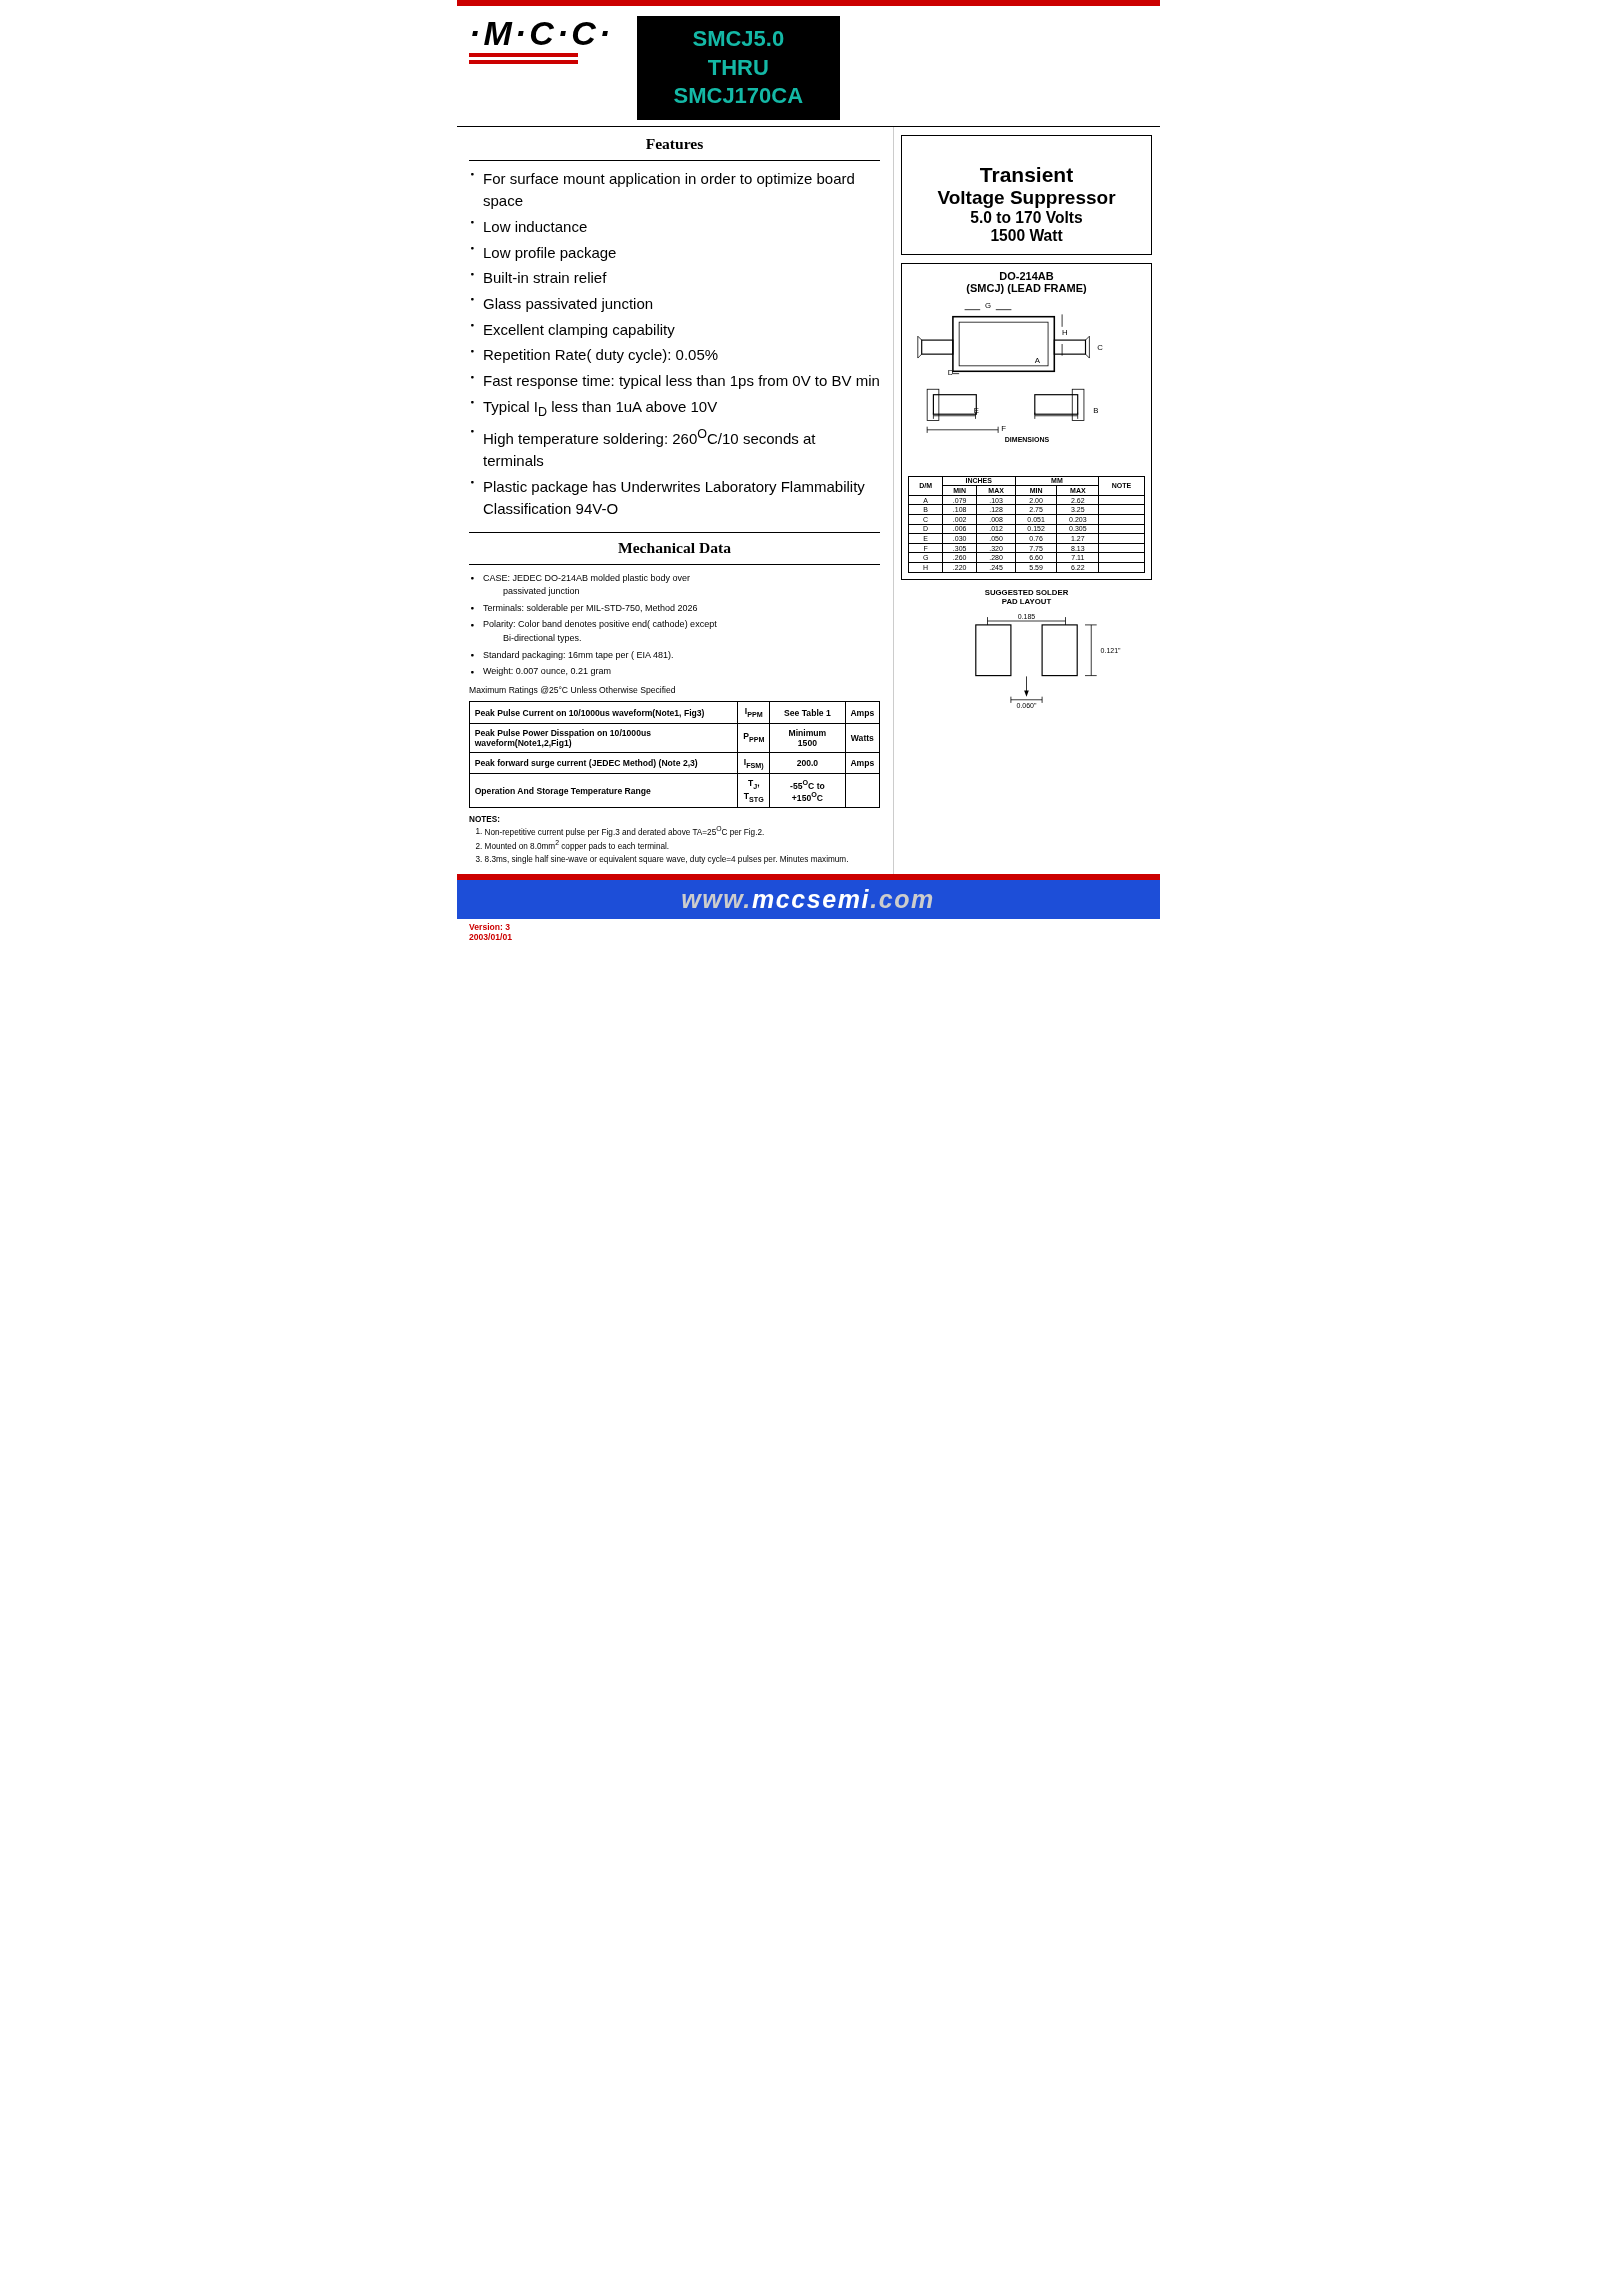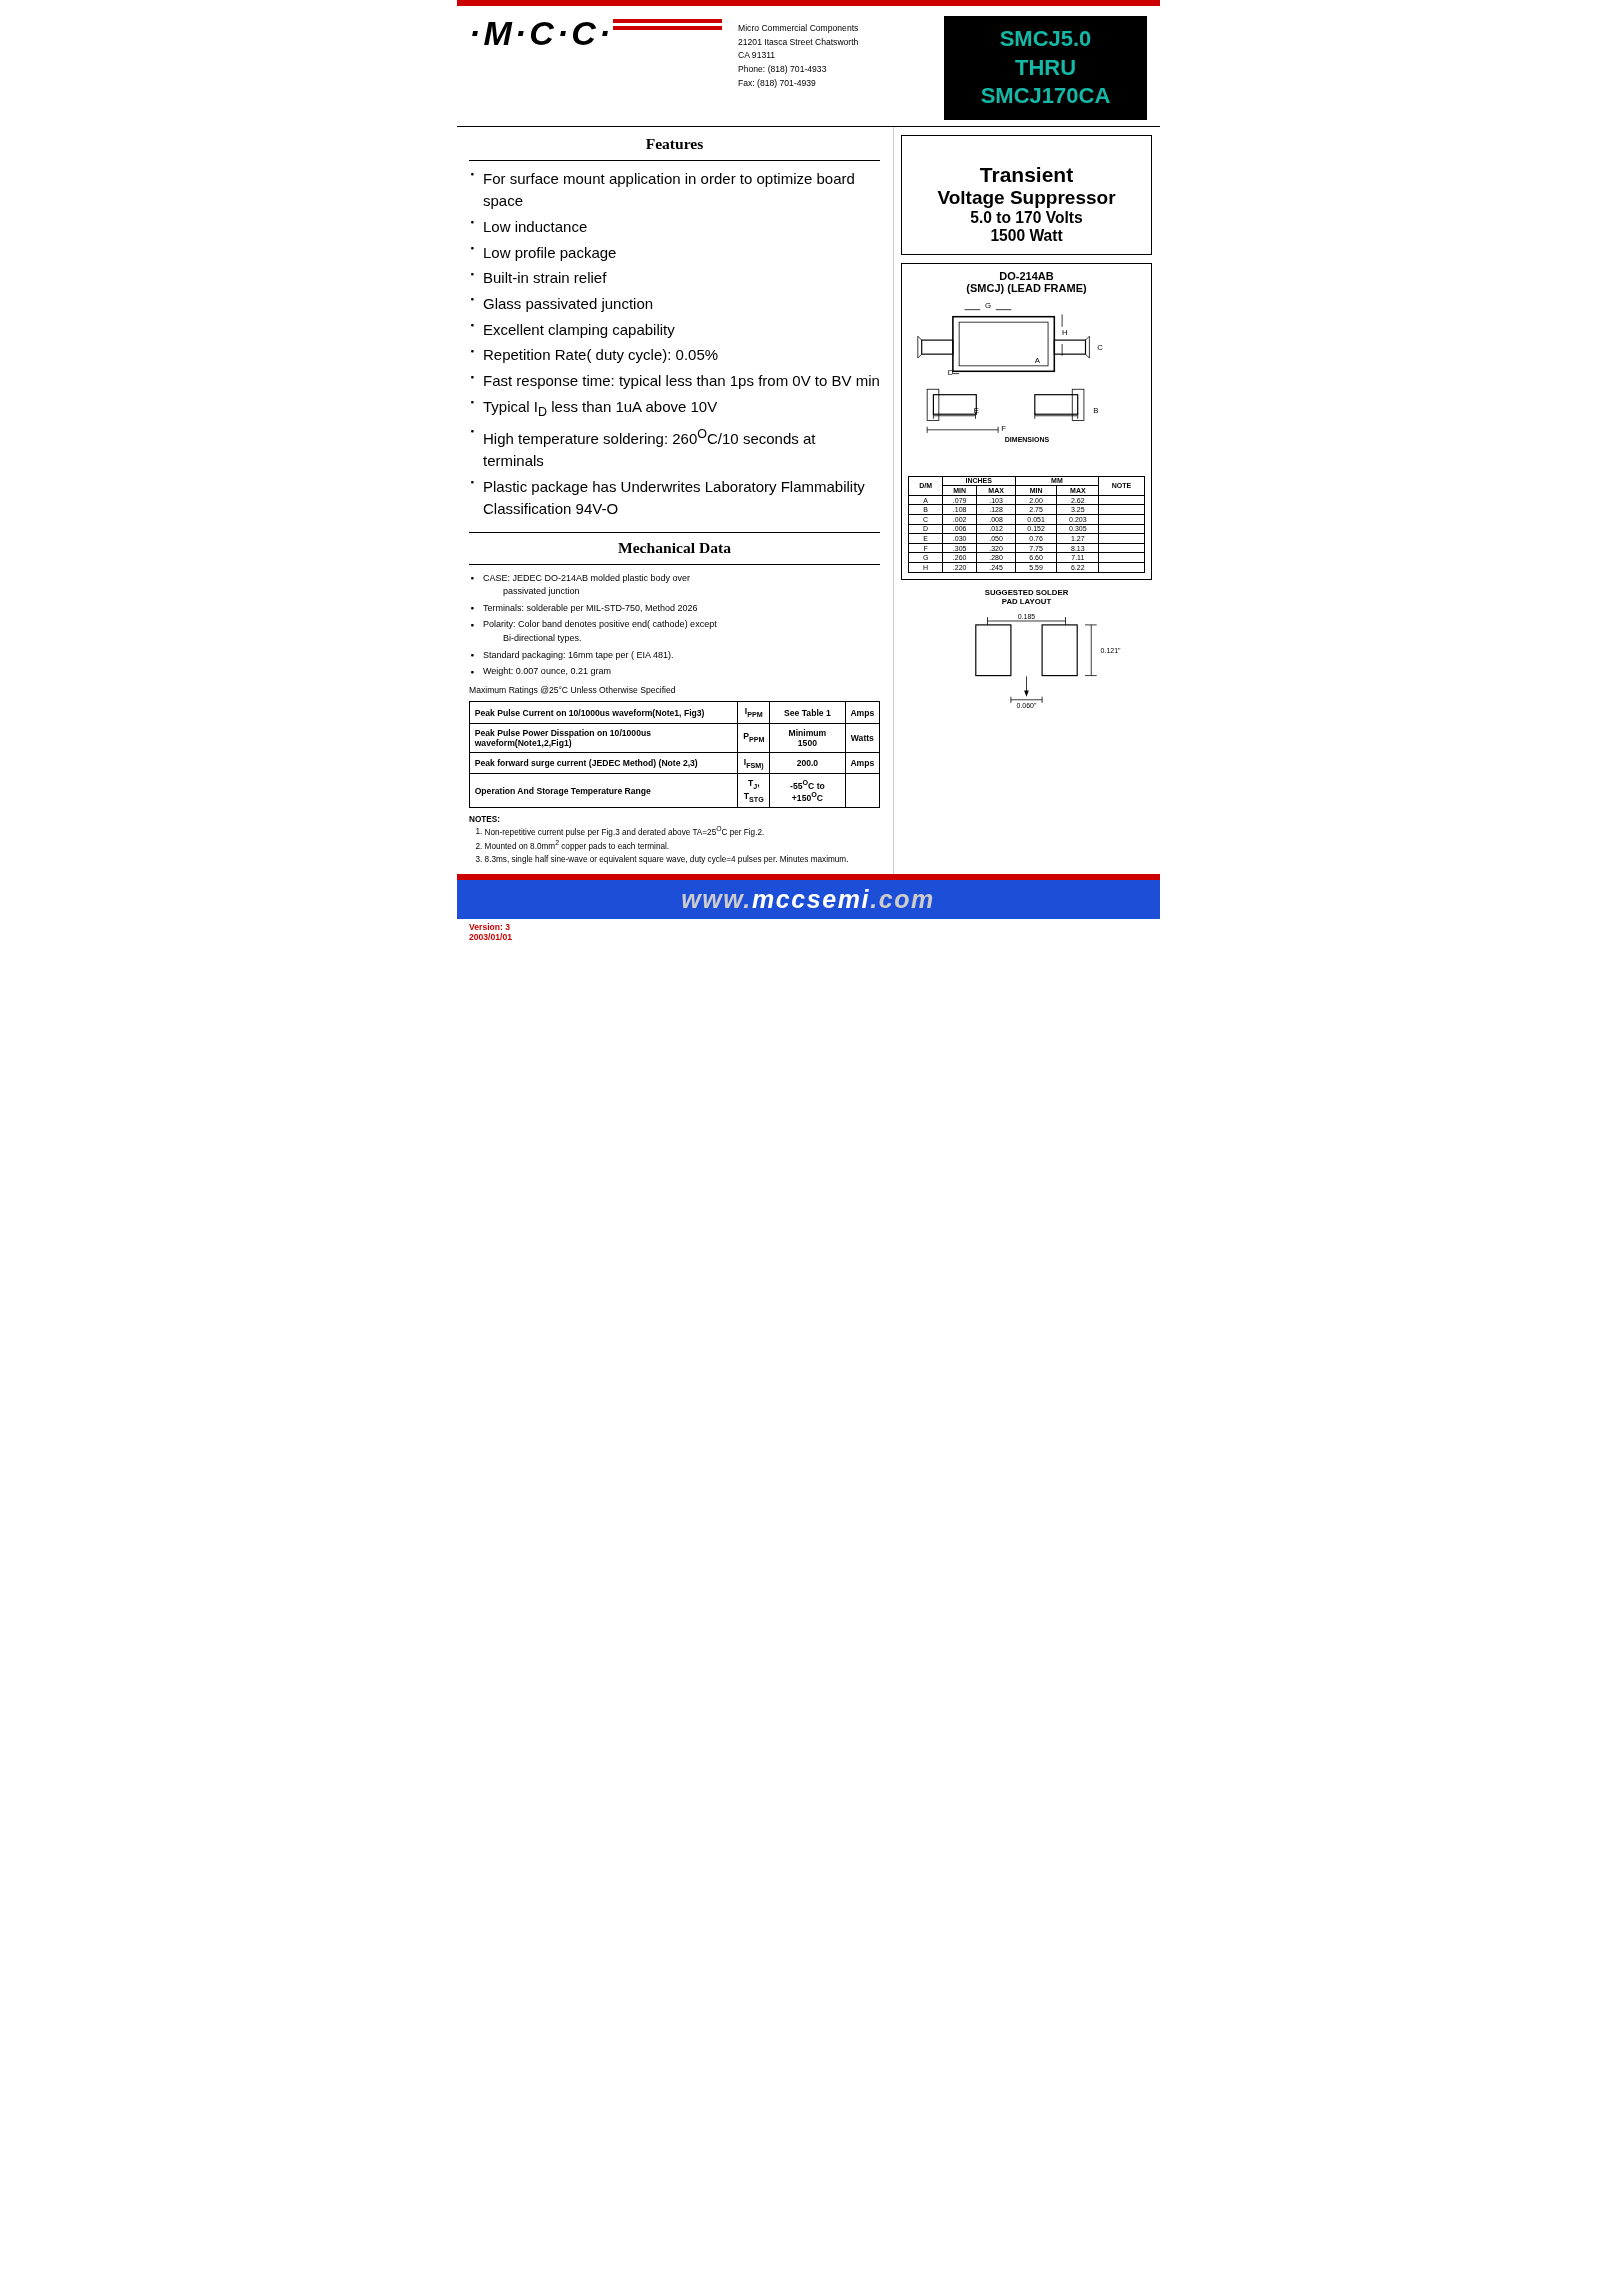--- a/index.html
+++ b/index.html
@@ -27,21 +27,21 @@
     .header {
       display: flex;
       align-items: flex-start;
       padding: 9.4px 12.5px 6.2px 12.5px;
       border-bottom: 1.6px solid #000;
     }
 
     .logo-section {
       flex: 0 0 auto;
       display: flex;
-      flex-direction: row;
+      flex-direction: column;
       align-items: flex-start;
       margin-right: 15.6px;
     }
 
     .logo-text {
       font-size: 34px;
       font-weight: 900;
       font-style: italic;
       letter-spacing: 3.1px;
       color: #000;
@@ -259,27 +259,20 @@
 
 <div class="top-bar"></div>
 
 <div class="header">
   <div class="logo-section">
     <div class="logo-text">·M·C·C·</div>
     <div class="logo-red-bars">
       <div class="logo-red-bar"></div>
       <div class="logo-red-bar"></div>
     </div>
-  </div>
-  <div class="company-info">
-    <div>Micro Commercial Components</div>
-    <div>21201 Itasca Street Chatsworth</div>
-    <div>CA 91311</div>
-    <div>Phone: (818) 701-4933</div>
-    <div>Fax:    (818) 701-4939</div>
   </div>
   <div class="part-number-box">
     <div>SMCJ5.0</div>
     <div>THRU</div>
     <div>SMCJ170CA</div>
   </div>
 </div>
 
 <div class="main-content">
 

